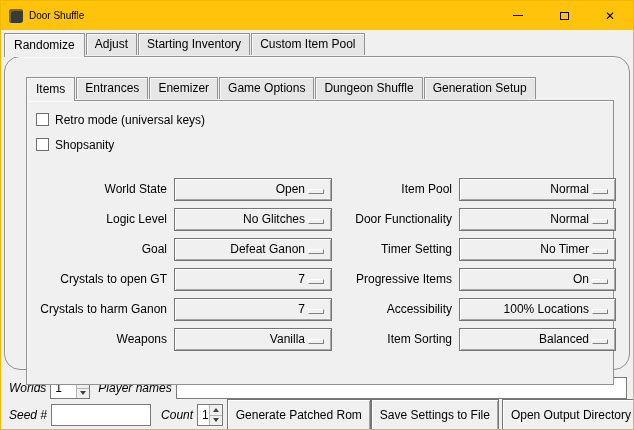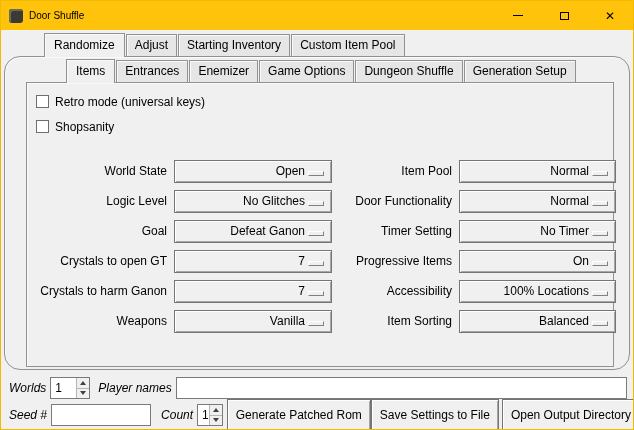--- a/index.html
+++ b/index.html
@@ -30,42 +30,42 @@
   .win-btn {
     width:46px; height:29px;
     display:flex; align-items:center; justify-content:center;
   }
   .min-glyph { width:10px; height:1px; background:#000; }
   .max-glyph { width:9px; height:8px; border:1px solid #000; }
   .close-glyph { font-size:12px; line-height:1; }
 
   
   .outer-notebook { margin:3px 3px 0 3px; }
-  .tabs { display:flex; align-items:center; position:relative; z-index:2;margin-left:40px; }
+  .tabs { display:flex; align-items:flex-start; position:relative; z-index:2; }
   .tab {
     background:#e6e6e6;
     border:1px solid #919191; border-bottom:none;
     box-shadow: inset 1px 1px 0 #fafafa;
     padding:3px 8px 4px 8px;
     margin-right:1px;
     white-space:nowrap;
   }
   .tab.selected {
     background:#f0f0f0;
     padding:4px 9px 5px 9px;
     margin-bottom:-1px;
     position:relative; z-index:3;
   }
   .page {
     border:1px solid #919191;
     box-shadow: inset 1px 1px 0 #fafafa;
     background:#f0f0f0;
     position:relative; z-index:1;
   }
-  .outer-page { height:314px; padding-top:2px;border-radius:16px; }
+  .outer-page { height:314px; padding-top:20px;border-radius:16px; }
   .inner-notebook { margin:0 15px 0 21px; }
   .inner-page { height:285px; padding:6px 4px 0 3px; }
 
   
   .chk-row { display:flex; align-items:center; height:25px; margin-left:6px; }
   .cb {
     width:13px; height:13px; background:#fff;
     border:1px solid #6e6e6e;
     margin-right:6px; flex:0 0 auto;
   }

